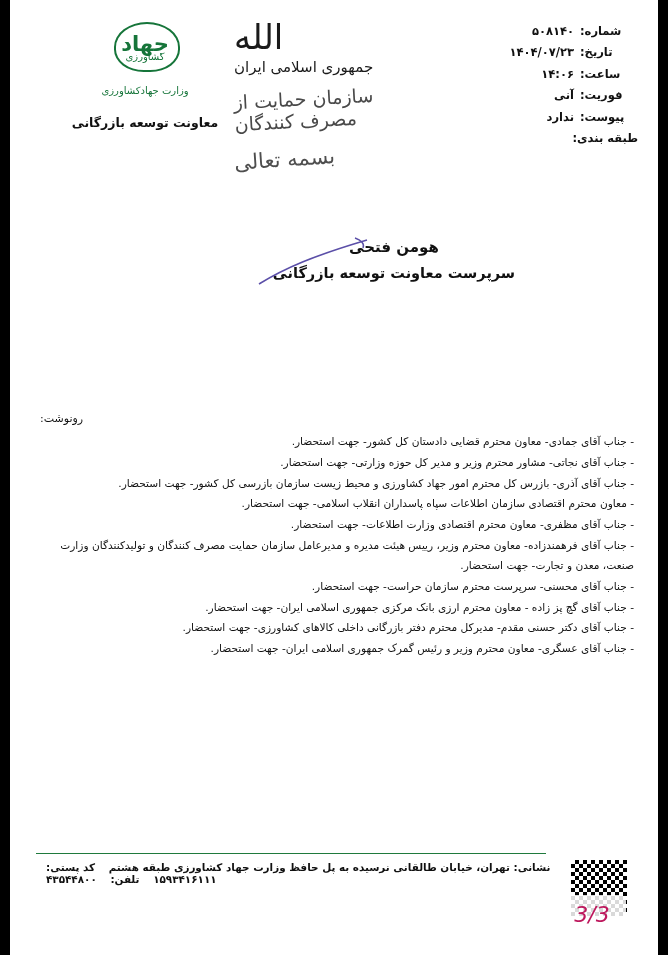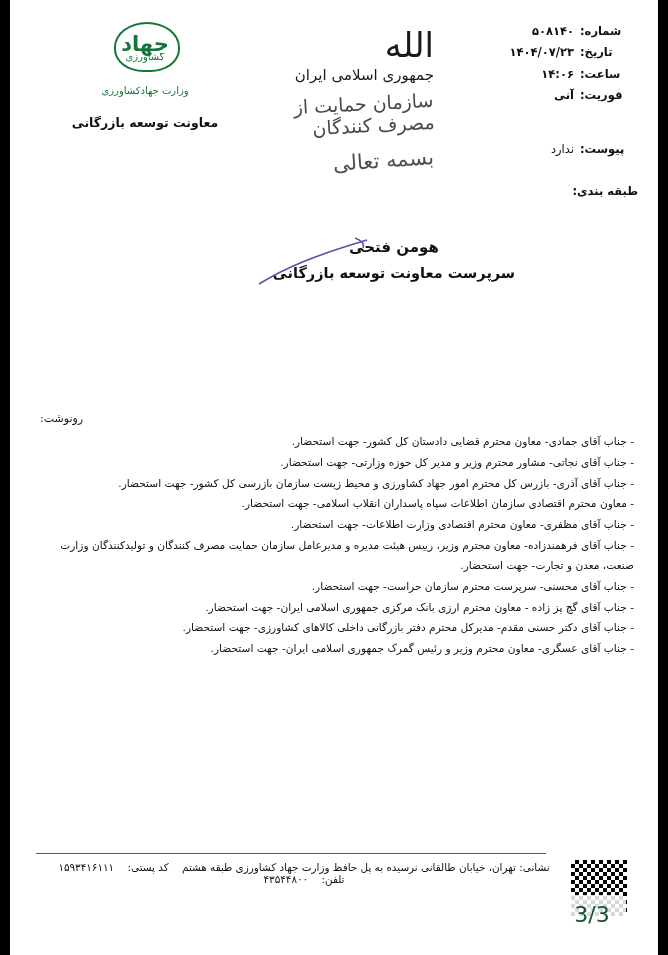--- a/index.html
+++ b/index.html
@@ -69,31 +69,31 @@
     min-width: 58px;
     text-align: left;
     margin-left: 6px;
     white-space: nowrap;
   }
   .meta-value {
     font-weight: bold;
     letter-spacing: 0.4px;
     white-space: nowrap;
   }
-  .meta-value.light { font-weight: normal; margin-top: 32px; }
+  .meta-value.light { font-weight: bold; }
 
   
   .emblem-center {
     position: absolute;
     top: 6px;
     left: 0;
     right: 0;
-    margin: 8px auto;
+    margin: 0 auto;
     width: 200px;
-    text-align: right;
+    text-align: left;
   }
   .emblem-glyph {
     font-size: 34px;
     color: #1a1a1a;
     line-height: 1;
     margin-bottom: 2px;
     font-family: "DejaVu Sans", sans-serif;
   }
   .emblem-caption {
     font-size: 15px;
@@ -250,40 +250,42 @@
     outline: 1px solid #fff;
   }
   .footer-text {
     position: absolute;
     top: 8px;
     right: 84px;
     left: 14px;
     font-size: 10.4px;
     color: #111;
     direction: rtl;
-    text-align: center;
+    text-align: left;
+    font-weight: bold;
   }
   .footer-text .seg { margin-left: 10px; }
 
   
   .page-badge {
     position: absolute;
     right: 24px;
     bottom: 14px;
     left: auto;
     width: 68px;
     height: 38px;
     background: rgba(255,255,255,.85);
     border-radius: 6px;
-    color: #14532d;
+    color: #be185d;
     font-size: 22px;
     display: flex;
     align-items: center;
     justify-content: center;
     direction: ltr;
+    font-style: italic;
   }
   .page-badge-ltr { direction: ltr; }
   .badge-wrap {
     position: absolute;
     left: 540px;
     bottom: 8px;
     width: 100px;
     height: 44px;
     display: flex;
     align-items: center;

